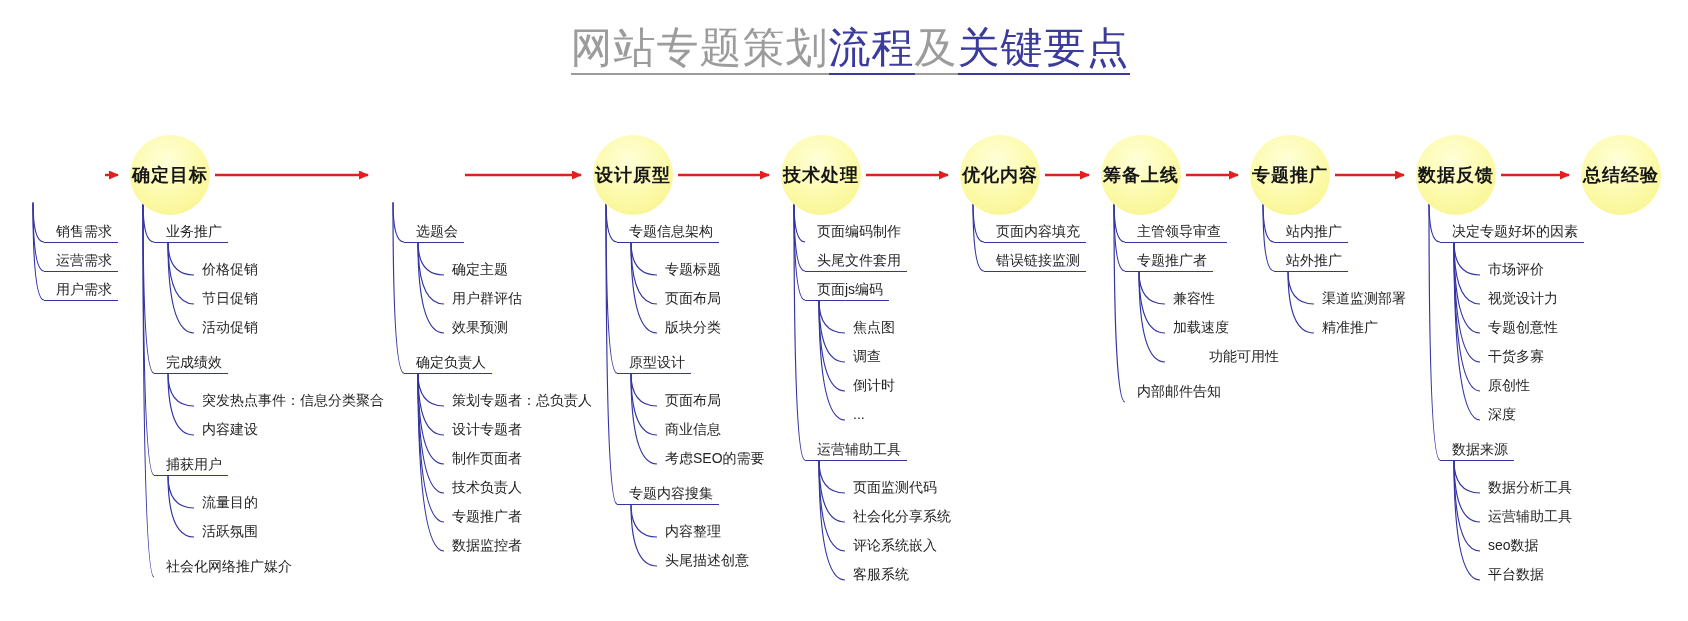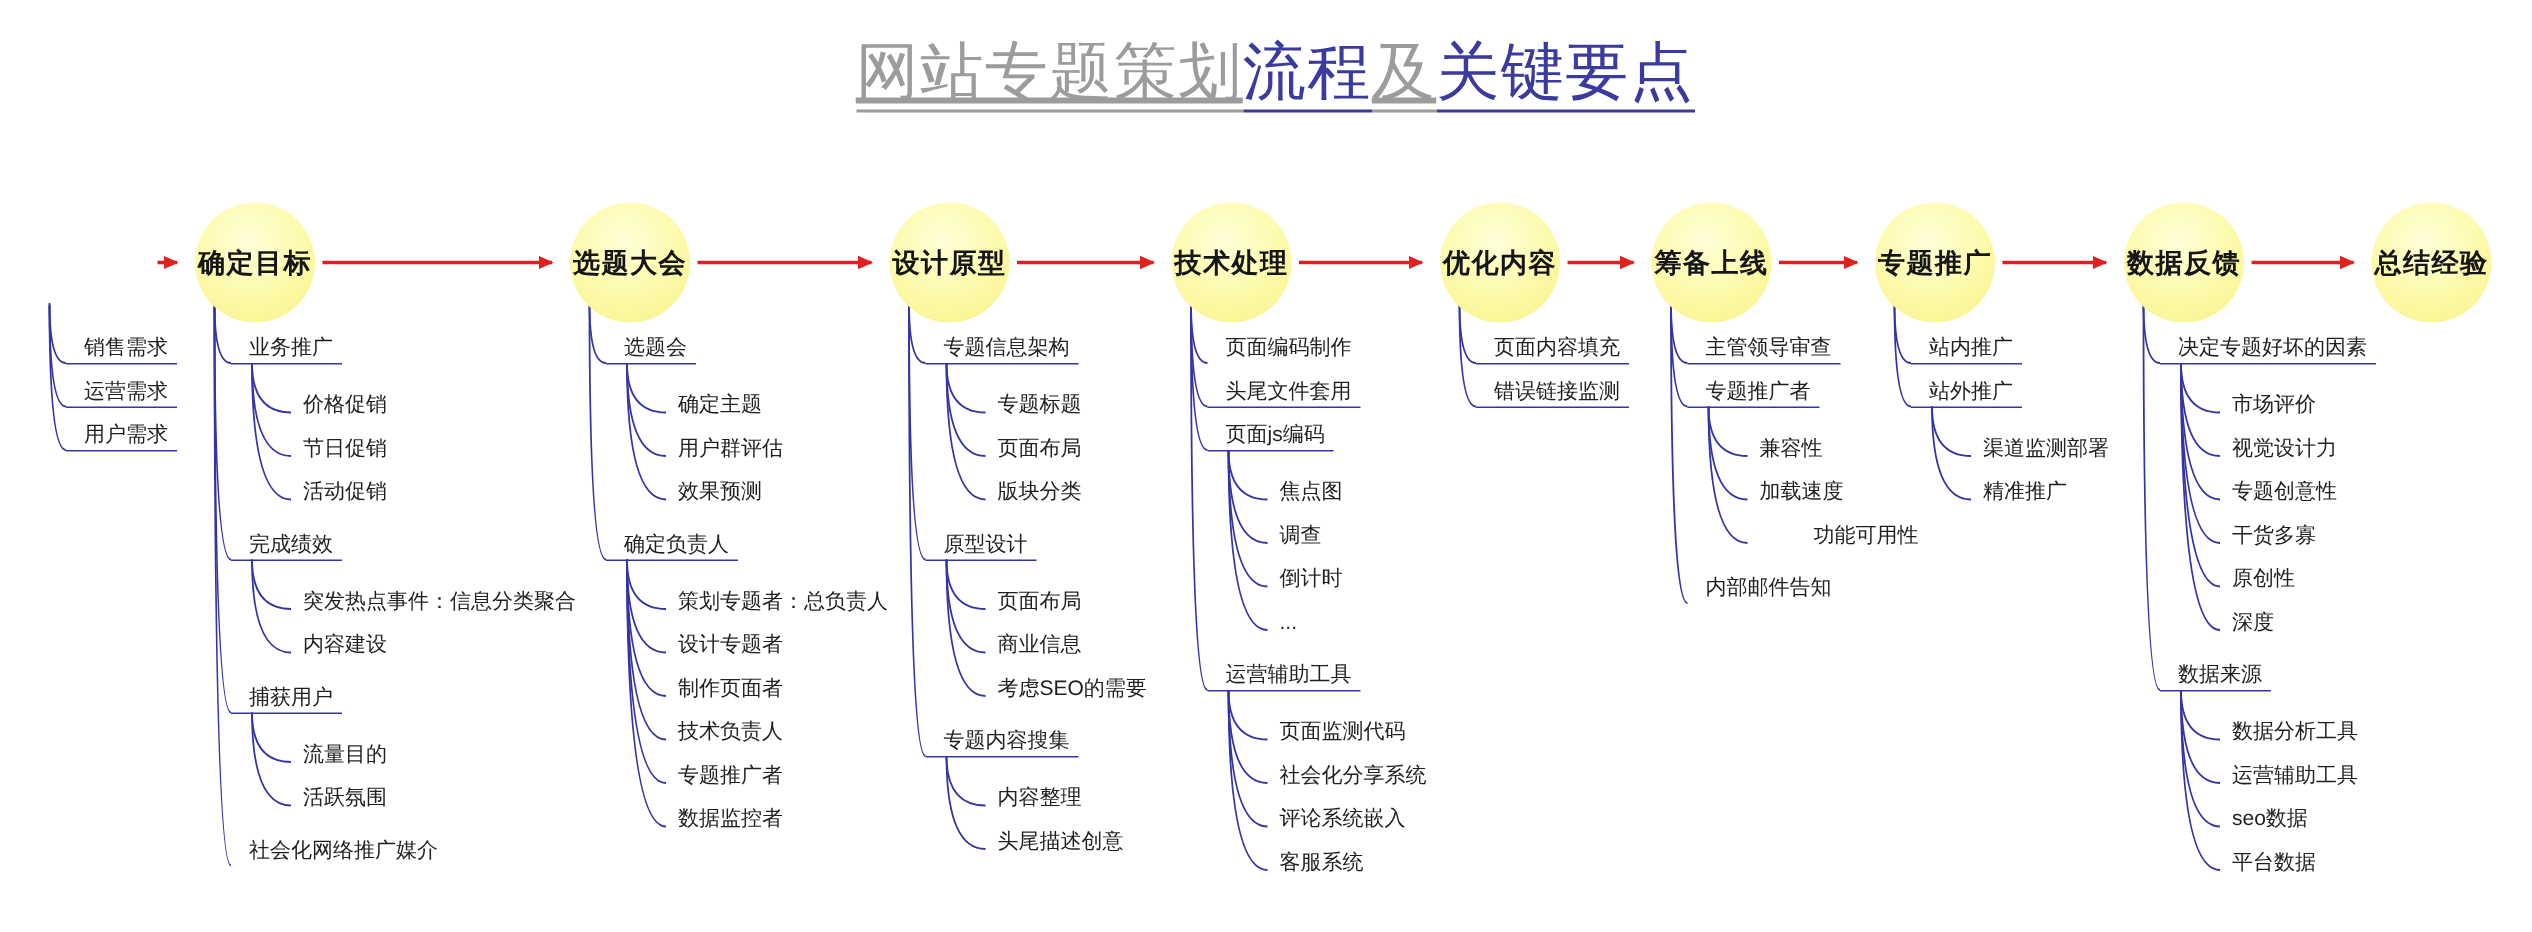--- a/index.html
+++ b/index.html
@@ -5,21 +5,21 @@
   html,body{margin:0;padding:0;background:#ffffff;}
   body{font-family:"Liberation Sans","DejaVu Sans",sans-serif;}
   #stage{position:relative;width:1688px;height:621px;background:#ffffff;overflow:hidden;}
   #curves{position:absolute;left:0;top:0;pointer-events:none;}
   .curve{fill:none;stroke:#3434a3;stroke-width:1.2px;}
   .arrow{fill:none;stroke:#e0201f;stroke-width:2.4px;}
 
   .title-wrap{position:absolute;left:545px;top:24px;width:610px;text-align:center;}
   .title{font-size:42px;font-weight:300;letter-spacing:1px;line-height:1.15;white-space:nowrap;}
   .tseg{padding-bottom:2px;border-bottom:2px solid currentColor;}
-  .tgray{color:#9c9c9c;text-decoration:underline;}
+  .tgray{color:#9c9c9c;}
   .tblue{color:#3b3b9e;}
   .author{text-align:right;font-size:14px;margin-top:7px;padding-right:6px;white-space:nowrap;}
   .ag{color:#9a9a9a;}
   .ab{color:#3b3ba8;}
 
   .flow-circle{position:absolute;width:80px;height:80px;border-radius:50%;
     background:radial-gradient(circle at 45% 32%, #ffffd9 0%, #fcfaa8 55%, #f6f188 100%);
     display:flex;align-items:center;justify-content:center;}
   .flow-label{font-size:18px;font-weight:bold;color:#161616;letter-spacing:1px;white-space:nowrap;}
 
@@ -134,23 +134,20 @@
     <div class="b2" style="left: 202px; top: 261px;">价格促销</div>
     <div class="b2" style="left: 202px; top: 290px;">节日促销</div>
     <div class="b2" style="left: 202px; top: 319px;">活动促销</div>
     <div class="b1" style="left: 154px; top: 354px;">完成绩效</div>
     <div class="b2" style="left: 202px; top: 392px;">突发热点事件：信息分类聚合</div>
     <div class="b2" style="left: 202px; top: 421px;">内容建设</div>
     <div class="b1" style="left: 154px; top: 456px;">捕获用户</div>
     <div class="b2" style="left: 202px; top: 494px;">流量目的</div>
     <div class="b2" style="left: 202px; top: 523px;">活跃氛围</div>
     <div class="b1 nou" style="left: 154px; top: 558px;">社会化网络推广媒介</div>
-    <div class="flow-circle" style="left: 380px; top: 135px;">
-      <span class="flow-label">选题大会</span>
-    </div>
     <div class="b1" style="left: 404px; top: 223px;">选题会</div>
     <div class="b2" style="left: 452px; top: 261px;">确定主题</div>
     <div class="b2" style="left: 452px; top: 290px;">用户群评估</div>
     <div class="b2" style="left: 452px; top: 319px;">效果预测</div>
     <div class="b1" style="left: 404px; top: 354px;">确定负责人</div>
     <div class="b2" style="left: 452px; top: 392px;">策划专题者：总负责人</div>
     <div class="b2" style="left: 452px; top: 421px;">设计专题者</div>
     <div class="b2" style="left: 452px; top: 450px;">制作页面者</div>
     <div class="b2" style="left: 452px; top: 479px;">技术负责人</div>
     <div class="b2" style="left: 452px; top: 508px;">专题推广者</div>

